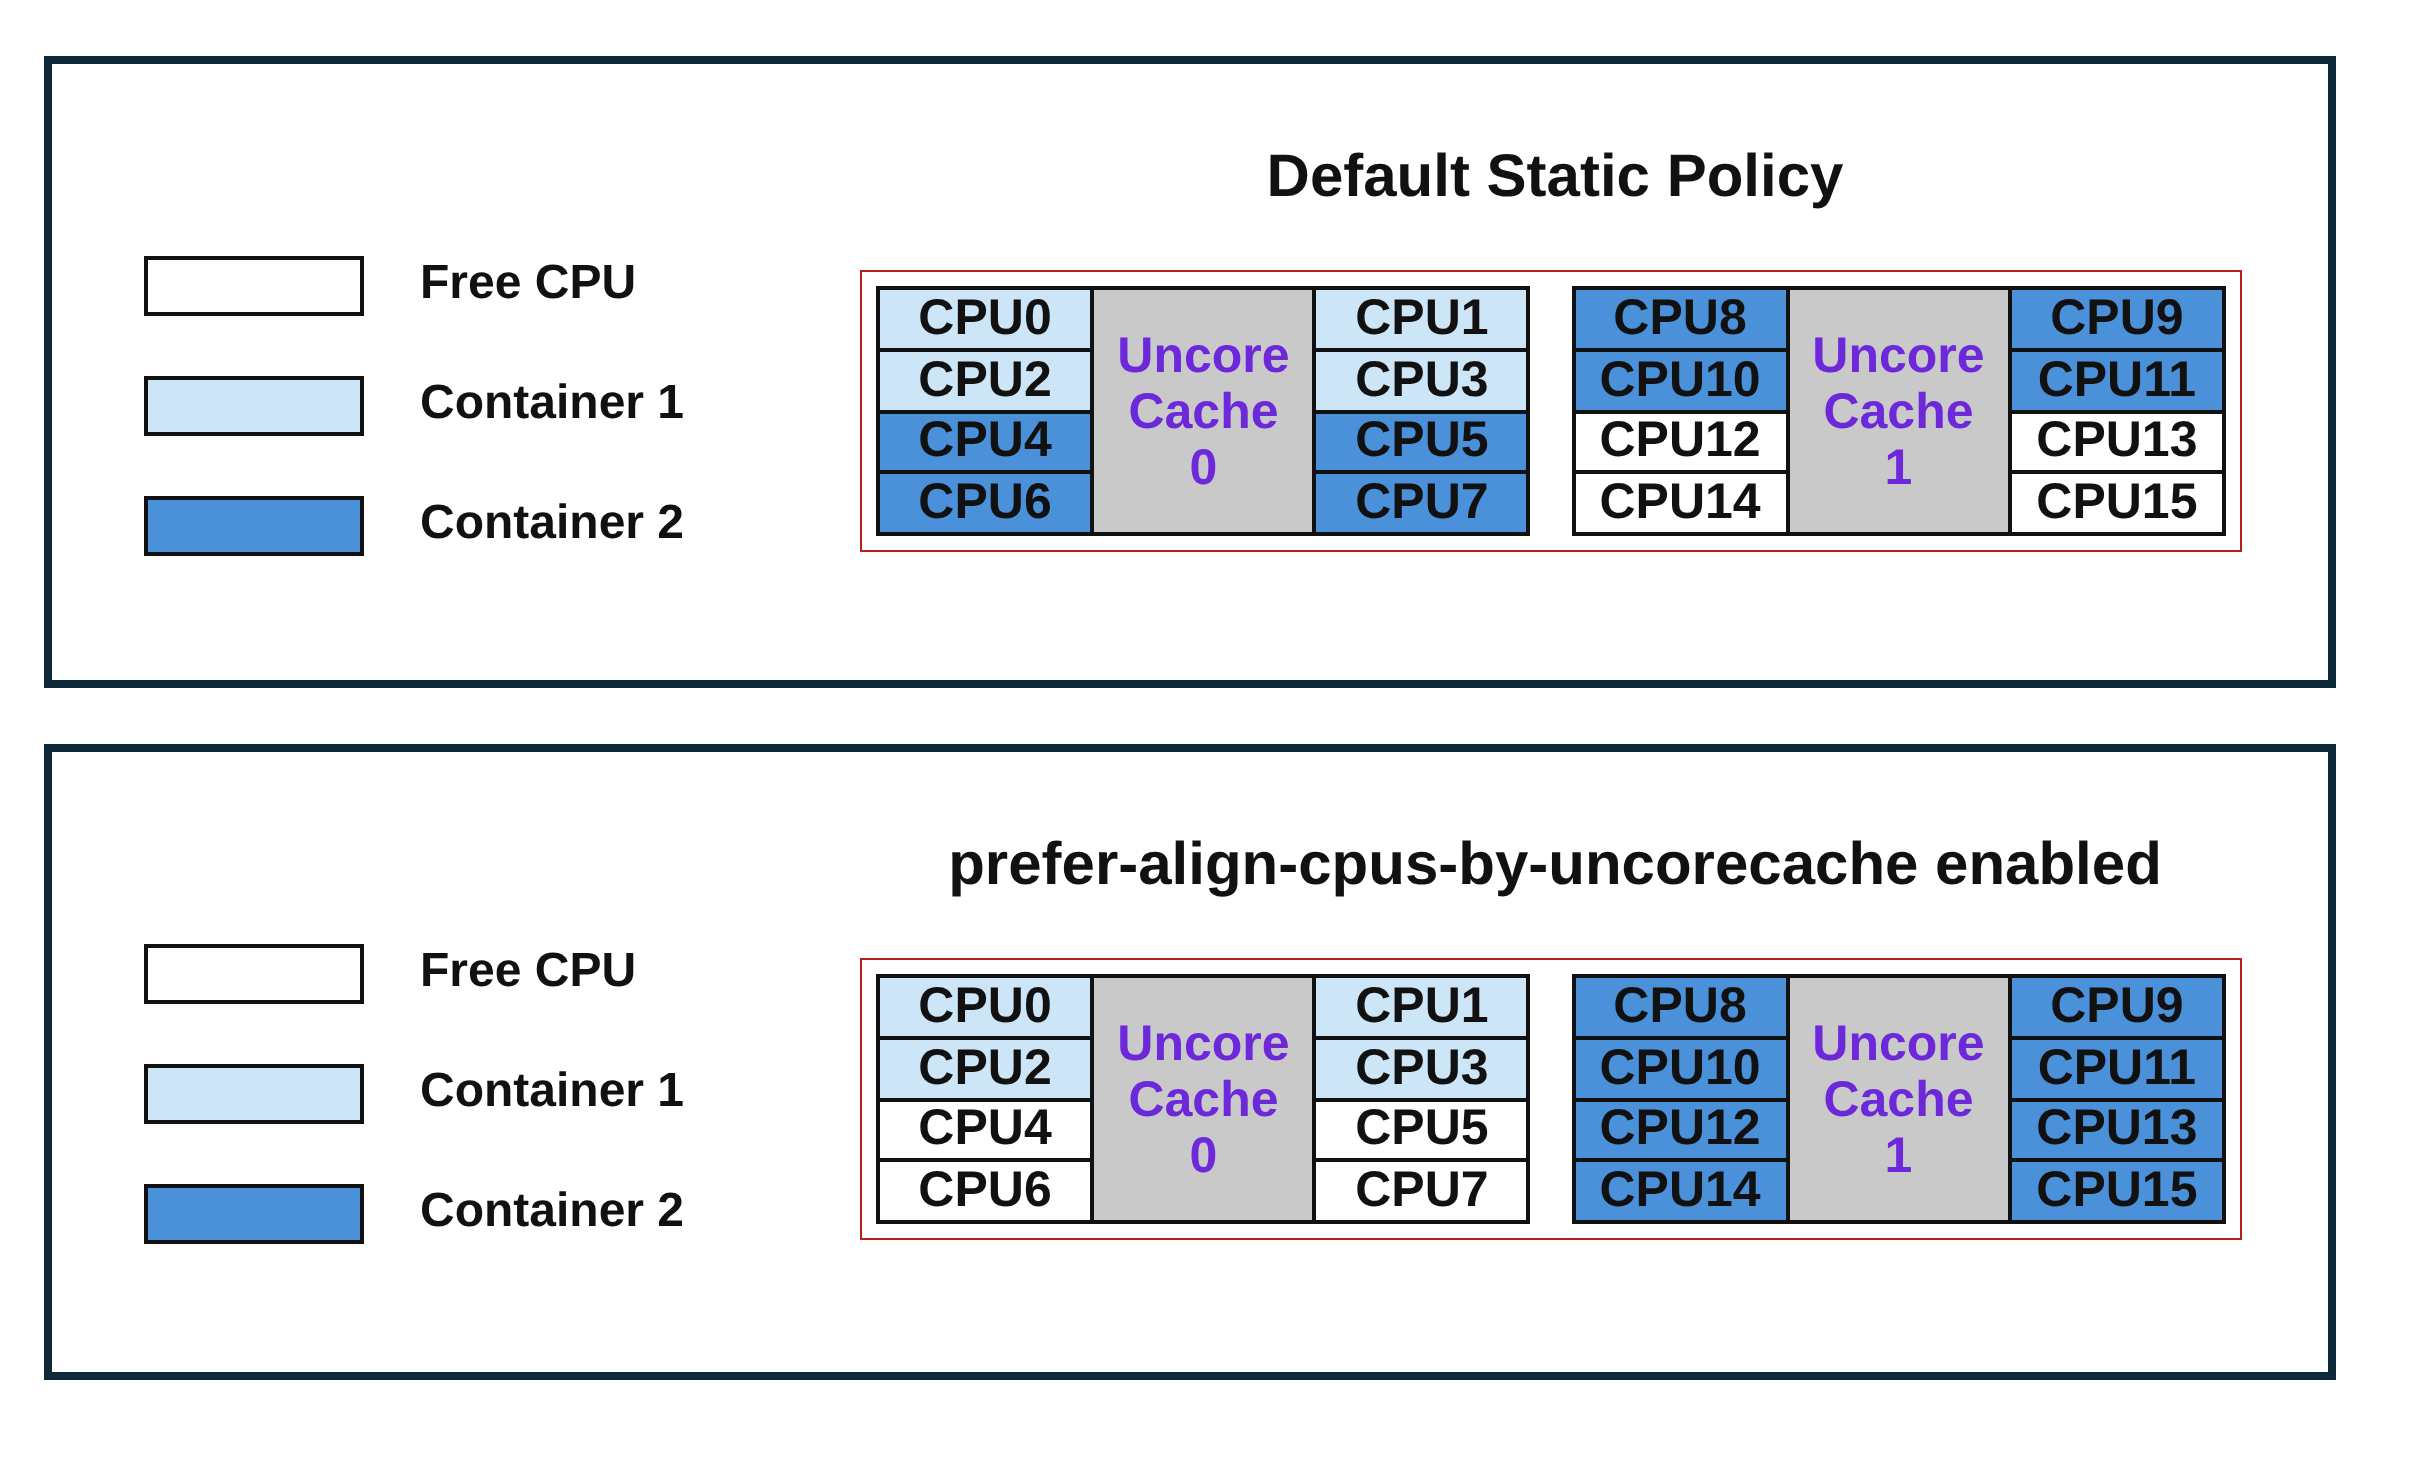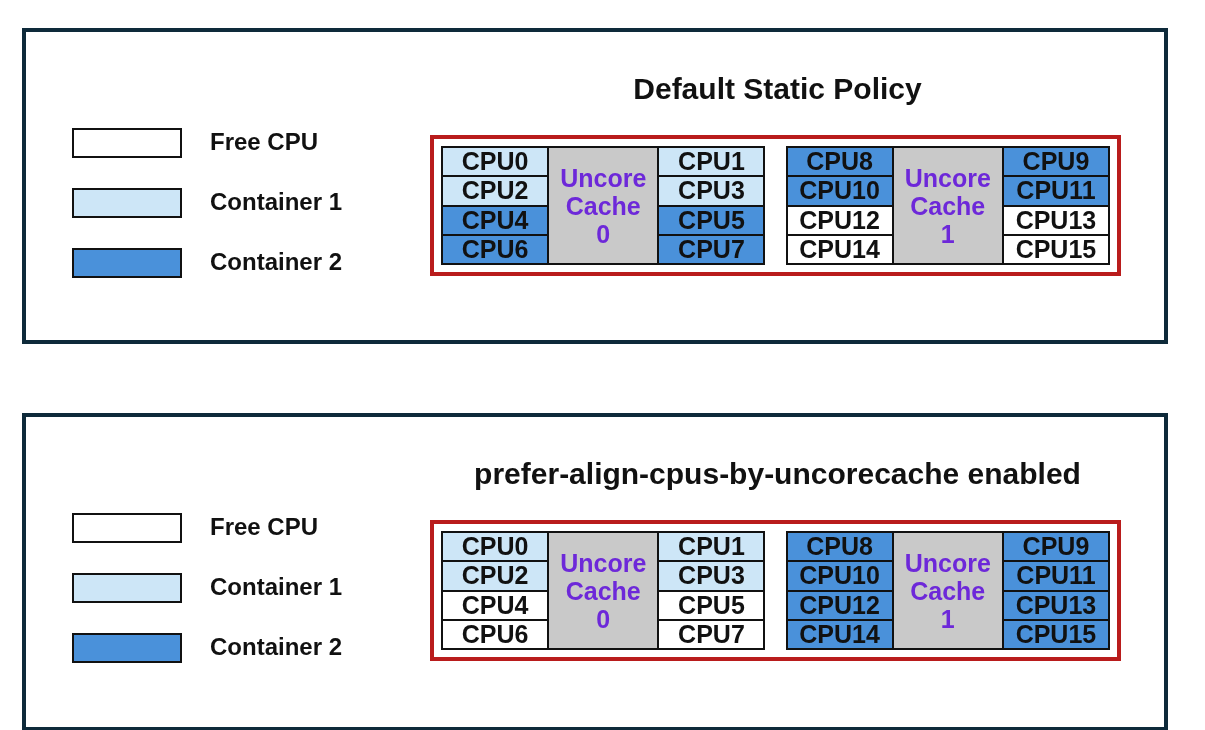--- a/index.html
+++ b/index.html
@@ -45,21 +45,21 @@
     font-size: 24px;
     font-weight: bold;
     color: #111111;
     white-space: nowrap;
   }
 
   .diagram {
     position: absolute;
     left: 404px; top: 103px;
     width: 691px; height: 141px;
-    border: 4px solid #b91c1c;
+    border: 1px solid #b91c1c;
     box-sizing: border-box;
     background: #ffffff;
     display: flex;
     gap: 20px;
     padding: 7px;
   }
   .group { flex: 1; display: flex; min-width: 0; }
   .col {
     width: 33.3%;
     display: flex;
@@ -151,21 +151,21 @@
           <div class="col">
             <div class="cell" style="background: rgb(74, 145, 218);">CPU9</div>
             <div class="cell" style="background: rgb(74, 145, 218);">CPU11</div>
             <div class="cell" style="background: rgb(255, 255, 255);">CPU13</div>
             <div class="cell" style="background: rgb(255, 255, 255);">CPU15</div>
           </div>
         </div>
       </div>
   </section>
 
-  <section class="panel" id="panel1" style="border-color: rgb(14, 42, 58); margin-top: 41px;">
+  <section class="panel" id="panel1" style="border-color: rgb(14, 42, 58);">
     <h2 class="panel-title">prefer-align-cpus-by-uncorecache enabled</h2>
     <div class="legend">
         <div class="legend-row">
           <span class="swatch" style="background: rgb(255, 255, 255);"></span>
           <span class="legend-label">Free CPU</span>
         </div>
         <div class="legend-row">
           <span class="swatch" style="background: rgb(205, 230, 247);"></span>
           <span class="legend-label">Container 1</span>
         </div>

